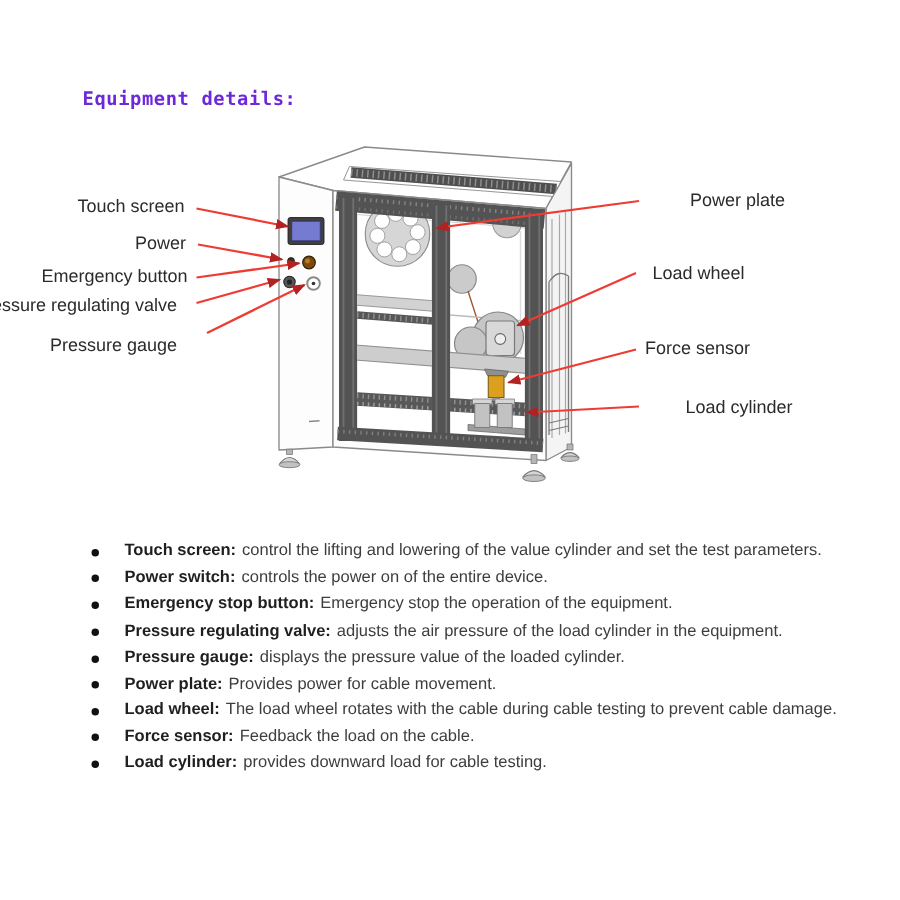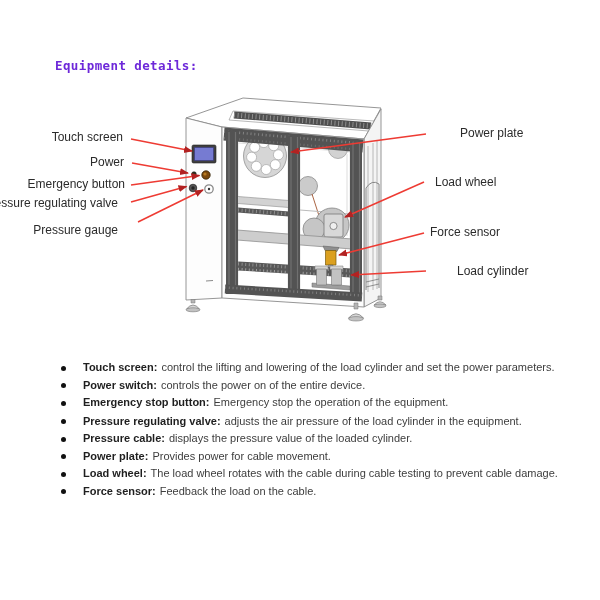--- a/index.html
+++ b/index.html
@@ -169,23 +169,24 @@
   <div class="callout left" style="right:475px;top:178px;">Emergency button</div>
   <div class="callout left" style="right:482px;top:197px;">Pressure regulating valve</div>
   <div class="callout left" style="right:482px;top:224px;">Pressure gauge</div>
 
   <div class="callout" style="left:428px;top:127px;margin-left:32px;">Power plate</div>
   <div class="callout" style="left:435px;top:176px;">Load wheel</div>
   <div class="callout" style="left:430px;top:226px;">Force sensor</div>
   <div class="callout" style="left:437px;top:265px;padding-left:20px;">Load cylinder</div>
 
   <ul id="bullet-list">
-    <li><span class="dot"></span><span class="term">Touch screen:</span><span class="desc">control the lifting and lowering of the load cylinder and set the power parameters.</span></li>
+    <li><span class="dot"></span><span class="term">Touch screen:</span><span class="desc">control the lifting and lowering of the value cylinder and set the test parameters.</span></li>
     <li><span class="dot"></span><span class="term">Power switch:</span><span class="desc">controls the power on of the entire device.</span></li>
     <li><span class="dot"></span><span class="term">Emergency stop button:</span><span class="desc">Emergency stop the operation of the equipment.</span></li>
     <li class="gap"><span class="dot"></span><span class="term">Pressure regulating valve:</span><span class="desc">adjusts the air pressure of the load cylinder in the equipment.</span></li>
-    <li><span class="dot"></span><span class="term">Pressure cable:</span><span class="desc">displays the pressure value of the loaded cylinder.</span></li>
+    <li><span class="dot"></span><span class="term">Pressure gauge:</span><span class="desc">displays the pressure value of the loaded cylinder.</span></li>
     <li><span class="dot"></span><span class="term">Power plate:</span><span class="desc">Provides power for cable movement.</span></li>
     <li><span class="dot"></span><span class="term">Load wheel:</span><span class="desc">The load wheel rotates with the cable during cable testing to prevent cable damage.</span></li>
     <li><span class="dot"></span><span class="term">Force sensor:</span><span class="desc">Feedback the load on the cable.</span></li>
+    <li><span class="dot"></span><span class="term">Load cylinder:</span><span class="desc">provides downward load for cable testing.</span></li>
   </ul>
 
 </div>
 
 </body></html>

